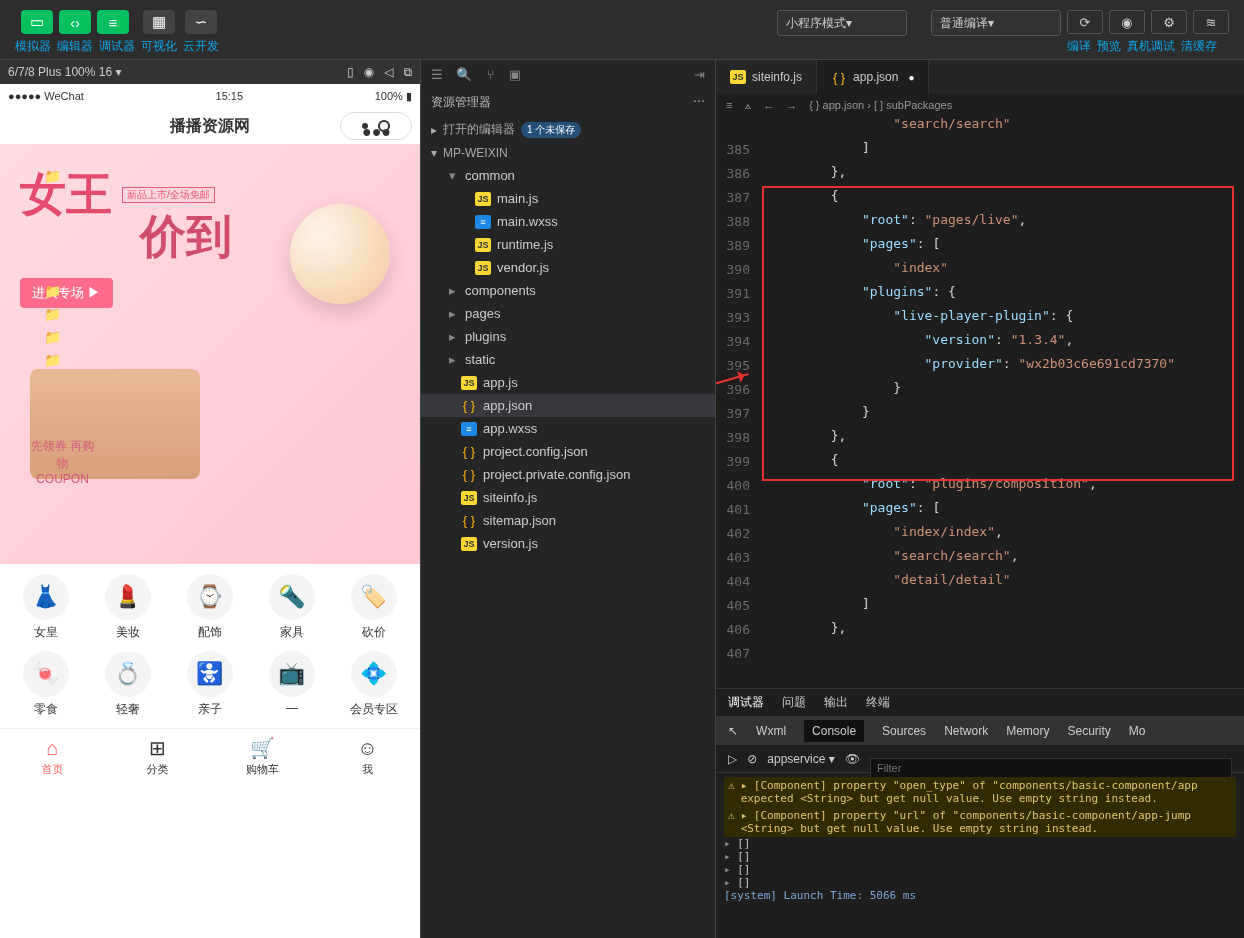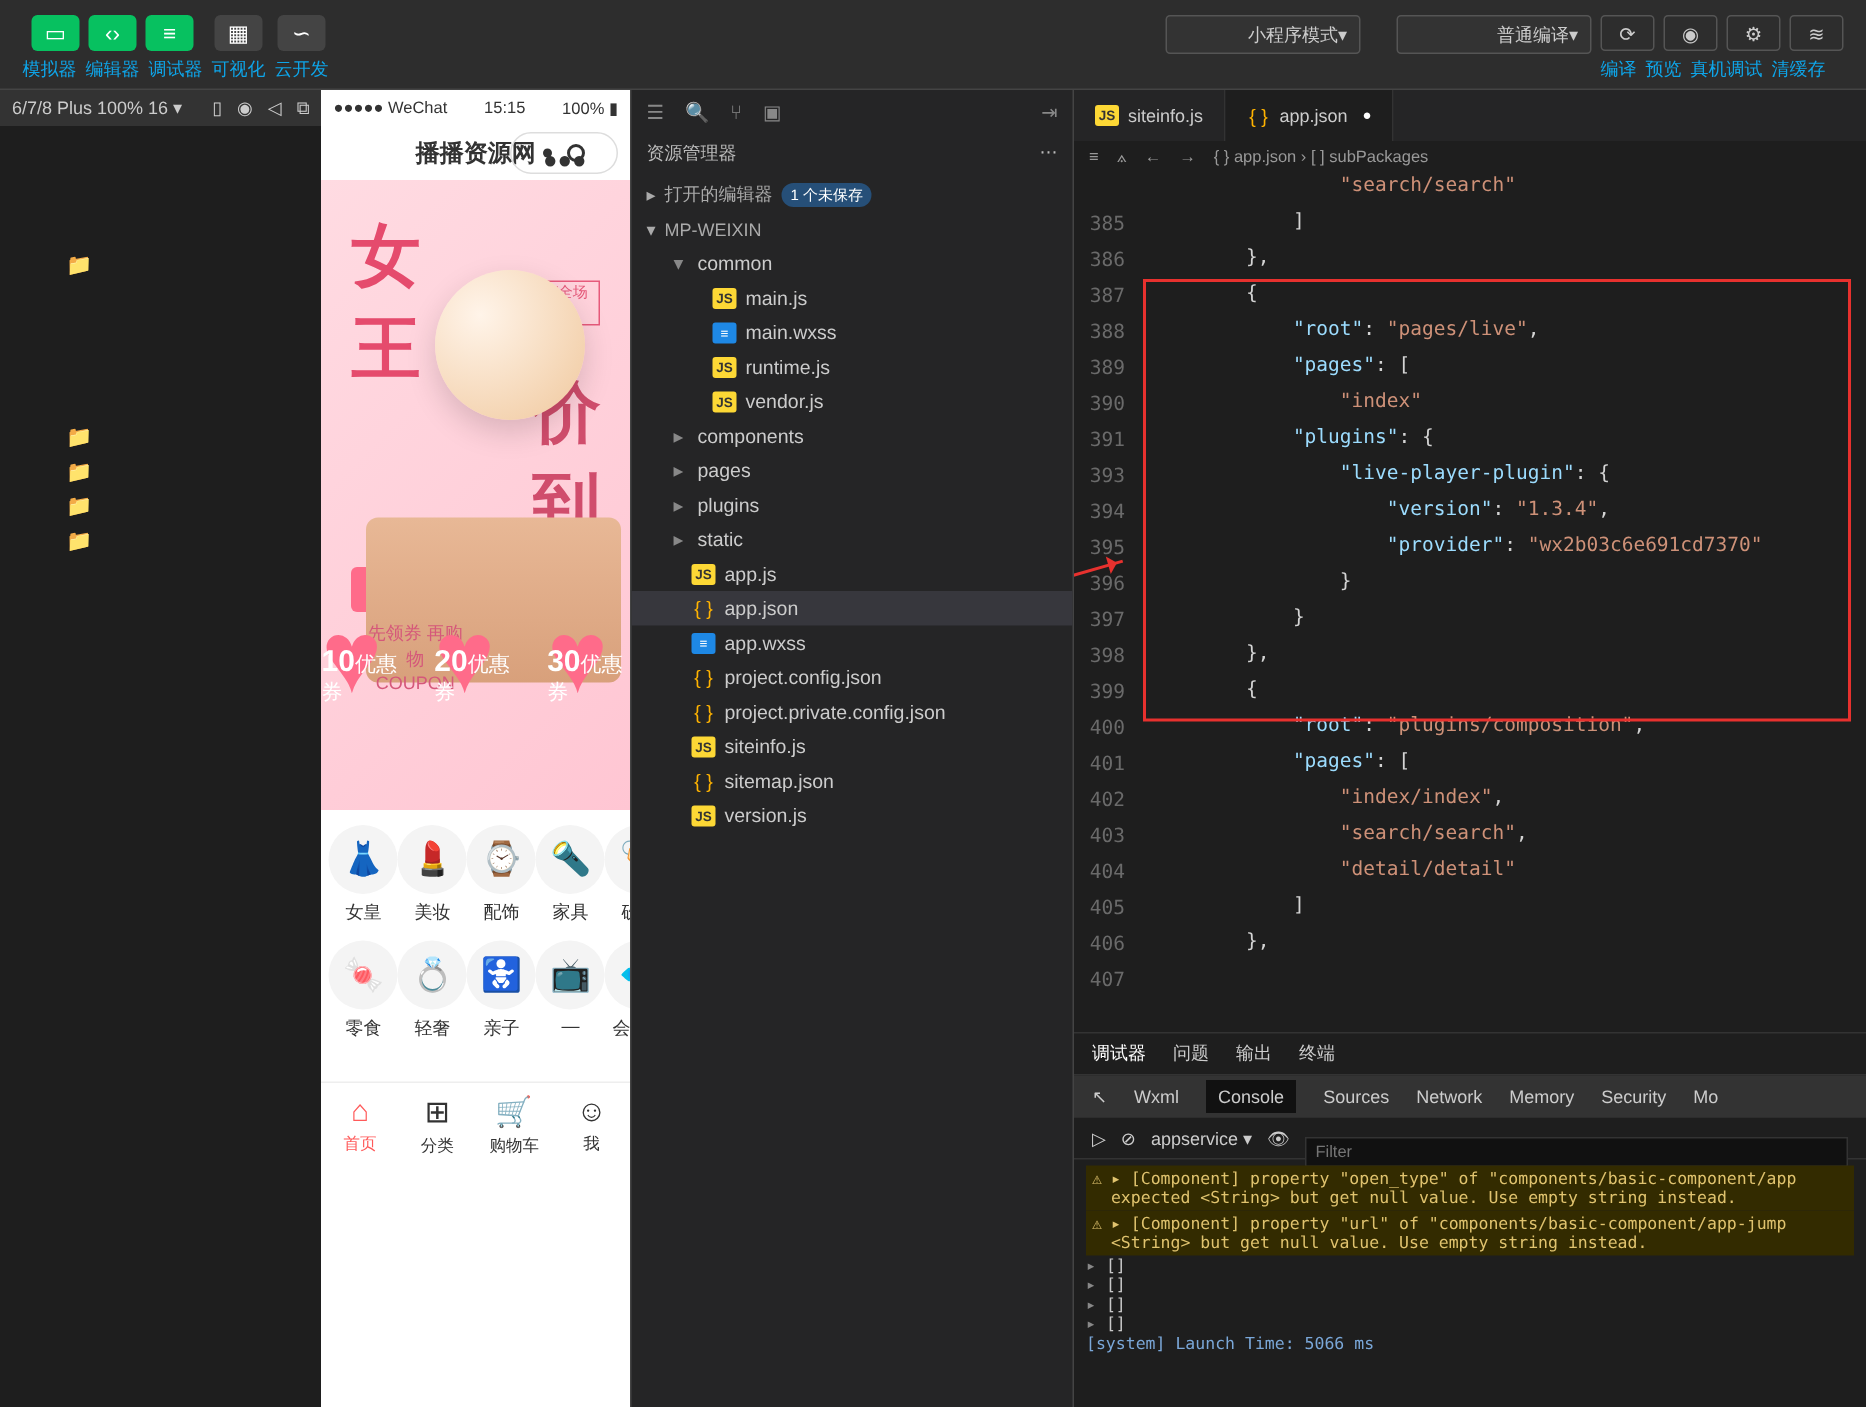--- a/index.html
+++ b/index.html
@@ -29,30 +29,30 @@
   display:flex; align-items:center; justify-content:center;
   color:#fff; font-size:15px;
 }
 .btn.green { background:#07c160;}
 .btn.grey  { background:#444;}
 .topbar .label { font-size:12px; color:#0ea5e9; text-align:center; width:100%;}
 .dropdown {
   height:26px; min-width:130px;
   border:1px solid #555; border-radius:3px;
   background:#333; color:#ccc; padding:0 8px;
-  display:flex; align-items:center; justify-content:flex-end;
+  display:flex; align-items:center; justify-content:flex-start;
   font-size:12px;
 }
 .spacer { flex:1; }
 .topbar .rbtn { width:36px; height:24px; border:1px solid #555; border-radius:3px;display:flex;align-items:center;justify-content:center;color:#ccc;}
 
 .mainrow { display:flex; height:calc(100% - 60px); }
 
 
-.sim-wrap { width:420px; display:flex; flex-direction:row;}
+.sim-wrap { width:420px; display:flex; flex-direction:column;}
 .sim-head { height:24px; background:#333; display:flex; align-items:center; padding:0 8px; font-size:12px; gap:10px;}
 .sim {
   flex:1; background:#fff; position:relative; overflow:hidden; color:#333;
 }
 .sim .status { height:24px; display:flex;align-items:center;justify-content:space-between;padding:0 8px;font-size:11px;}
 .sim .nav { height:36px;display:flex;align-items:center;justify-content:center;position:relative;font-weight:700;font-size:16px;}
 .sim .nav .pill { position:absolute; right:8px; width:72px; height:28px;border:1px solid #ddd;border-radius:14px;display:flex;align-items:center;justify-content:center;gap:10px;}
 .sim .pill .dot{width:6px;height:6px;border-radius:50%;background:#333;display:inline-block;}
 .sim .pill .ring{width:12px;height:12px;border:2px solid #333;border-radius:50%;display:inline-block;}
 .banner {
@@ -218,31 +218,20 @@
           <span class="mini">新品上市/全场免邮</span>
         </div>
         <div class="big" style="margin-left:120px;margin-top:-20px;"><span style="color:#d04d6c;">价到</span></div>
         <button class="enter">进入专场 ▶</button>
         <div class="graphic"></div>
         <div class="palette"></div>
         <div class="coupon-label">
           <span>先领券 再购物</span><br>
           <span>COUPON</span>
         </div>
-        <div class="hearts" id="hearts">
-            <div class="heart">
-              <span><span class="num">10</span>优惠券</span>
-            </div>
-            <div class="heart">
-              <span><span class="num">20</span>优惠券</span>
-            </div>
-            <div class="heart">
-              <span><span class="num">30</span>优惠券</span>
-            </div>
-          </div>
       </div>
       <div class="catgrid" id="catgrid">
           <div>
       <div class="ic">👗</div>
       <div class="nm">女皇</div>
     </div>
           <div>
       <div class="ic">💄</div>
       <div class="nm">美妆</div>
     </div>

